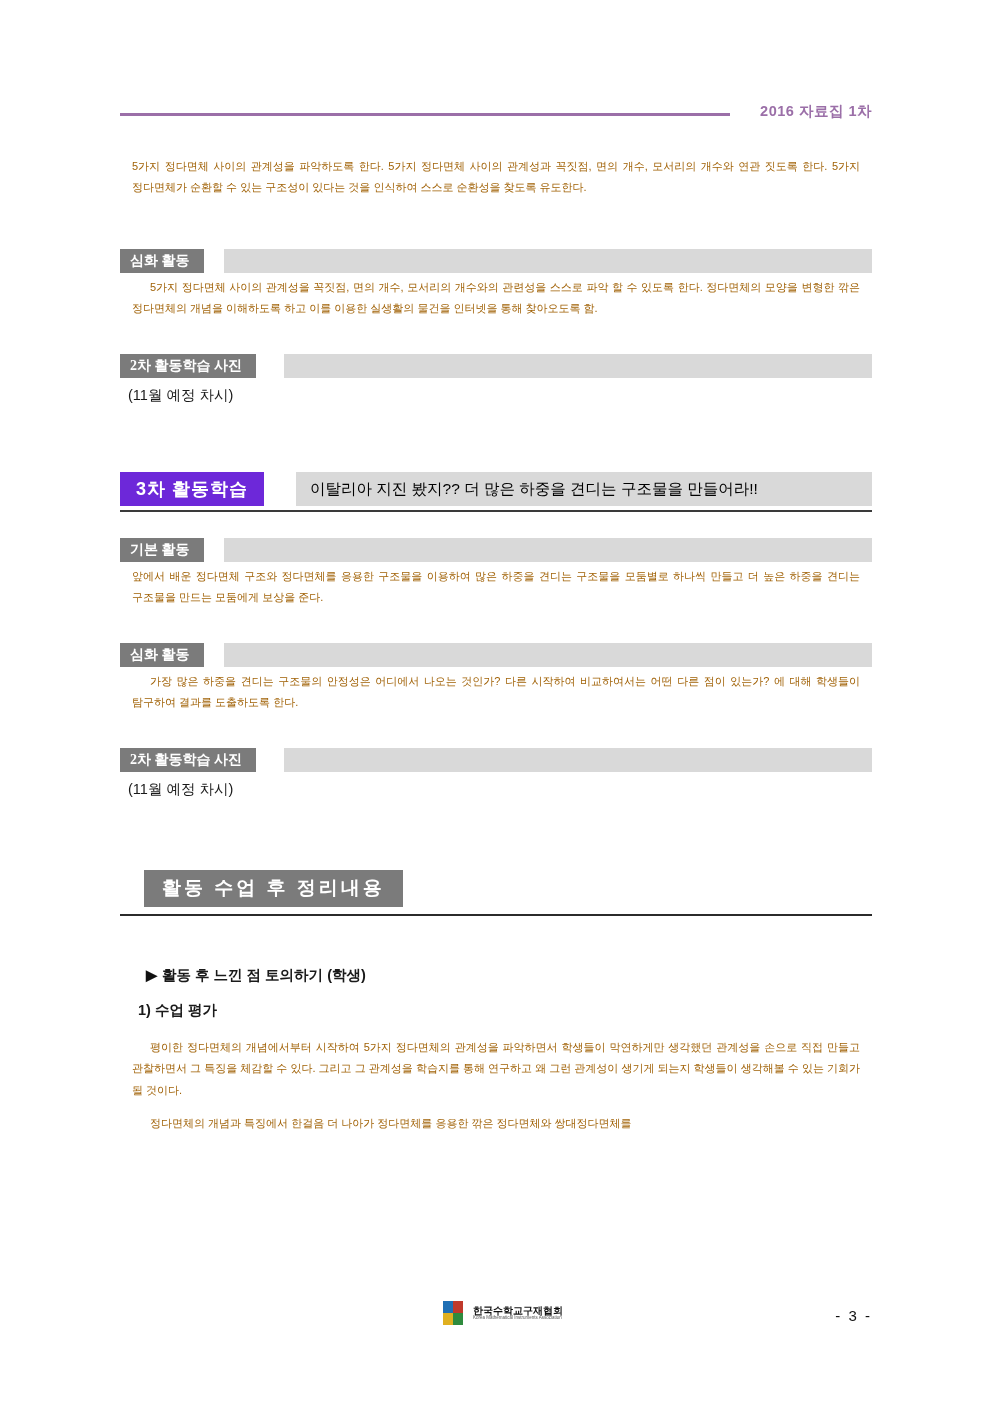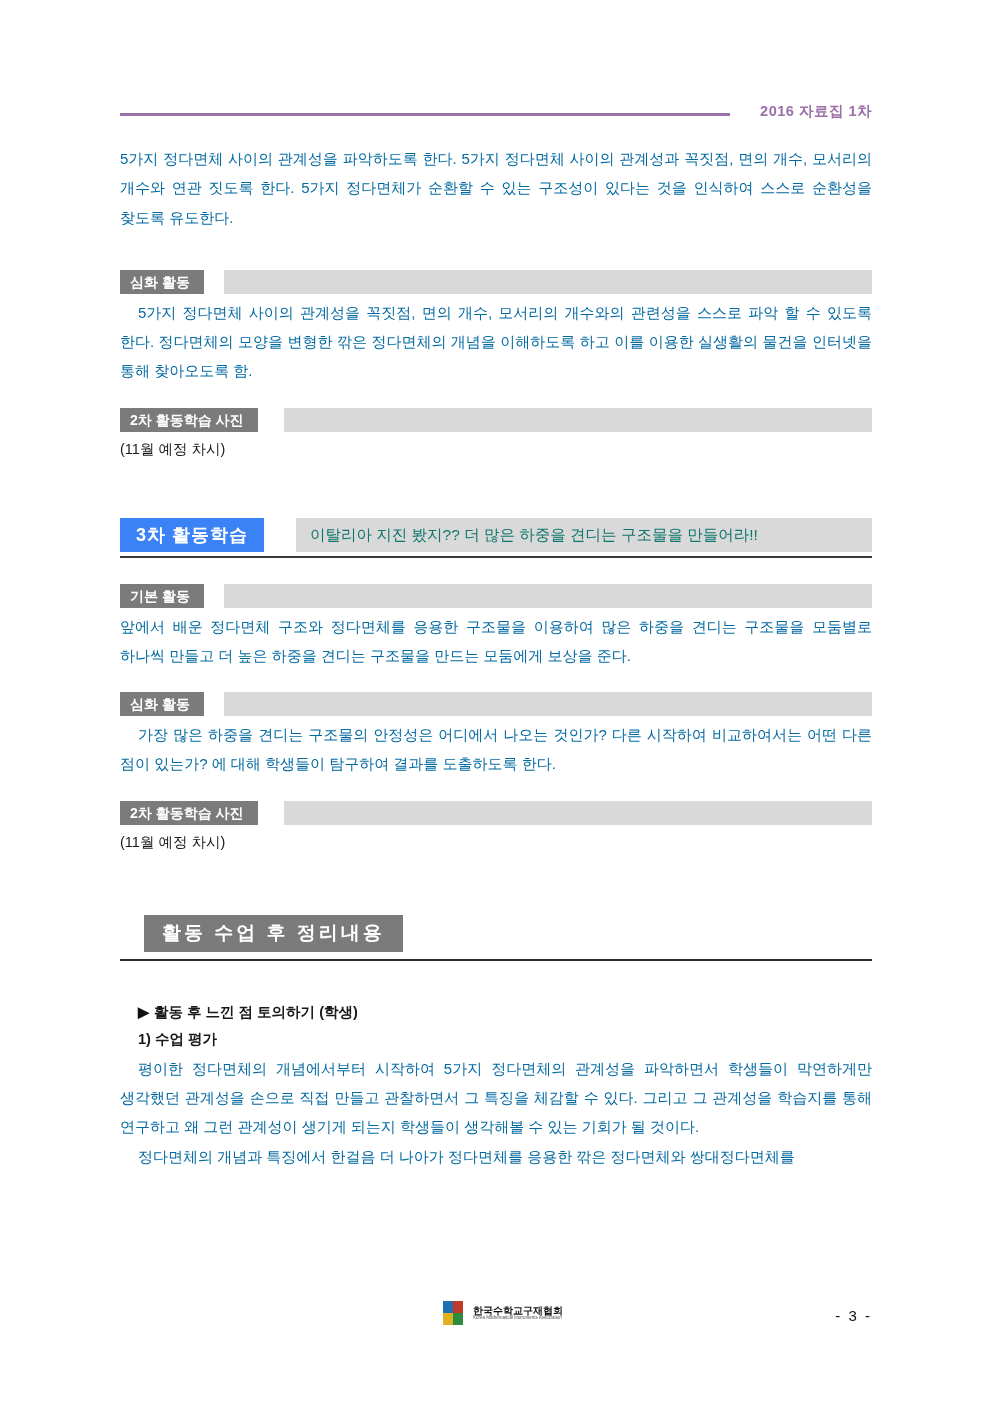--- a/index.html
+++ b/index.html
@@ -48,41 +48,42 @@
     top: 2px;
     font-size: 14.5px;
     font-weight: bold;
     color: #9b6fa8;
     letter-spacing: 0.5px;
     white-space: nowrap;
   }
 
   
   p.body-text {
-    margin: 0;
-    font-size: 15px;
+    margin: 12px;
+    font-size: 11px;
     line-height: 1.95;
     text-align: justify;
     text-justify: inter-ideograph;
     word-break: keep-all;
-    color: #0369a1;
+    color: #a16207;
   }
   p.body-text.indent {
     text-indent: 18px;
   }
   .gap-s { height: 10px; }
   .gap-m { height: 22px; }
   .gap-l { height: 38px; }
   .gap-xl { height: 56px; }
 
   
   .bar-row {
     position: relative;
     height: 16px;
     margin-bottom: 12px;
+    font-family: Liberation Serif, serif;
   }
   .bar-row .bar-label {
     position: absolute;
     left: 0;
     top: 0;
     height: 24px;
     line-height: 24px;
     background: #7b7b7b;
     color: #ffffff;
     font-size: 14px;
@@ -107,38 +108,38 @@
     position: relative;
     height: 34px;
     margin-bottom: 4px;
   }
   .activity-row .act-tag {
     position: absolute;
     left: 0;
     top: 0;
     height: 34px;
     line-height: 34px;
-    background: #3b82f6;
+    background: #6d28d9;
     color: #ffffff;
     font-size: 18px;
     font-weight: bold;
     padding: 0 16px;
     letter-spacing: 1px;
     white-space: nowrap;
     box-sizing: border-box;
   }
   .activity-row .act-title {
     position: absolute;
     left: 176px;
     right: 0;
     top: 0;
     height: 34px;
     line-height: 34px;
     background: #d9d9d9;
-    color: #0f766e;
+    color: #000000;
     font-size: 15.5px;
     padding-left: 14px;
     box-sizing: border-box;
     white-space: nowrap;
     overflow: hidden;
   }
   .activity-underline {
     width: 100%;
     height: 2px;
     background: #3a3a3a;
@@ -164,41 +165,41 @@
     height: 2px;
     background: #2b2b2b;
     margin-top: 7px;
   }
 
   
   .bullet {
     font-size: 14.5px;
     font-weight: bold;
     line-height: 1.9;
-    margin: 0;
+    margin: 8px;
     padding-left: 18px;
   }
   .bullet .tri {
     display: inline-block;
     width: 16px;
     color: #111;
   }
   .bullet.lvl2 { padding-left: 18px; }
   .numbered {
     font-size: 14.5px;
     font-weight: bold;
     line-height: 1.9;
     margin: 0;
     padding-left: 18px;
   }
 
   
   .note {
     font-size: 14.5px;
-    margin: 0;
+    margin: 8px;
     line-height: 1.8;
   }
 
   
   .footer-logo {
     position: absolute;
     left: 443px;
     top: 1296px;
     width: 120px;
     height: 34px;

